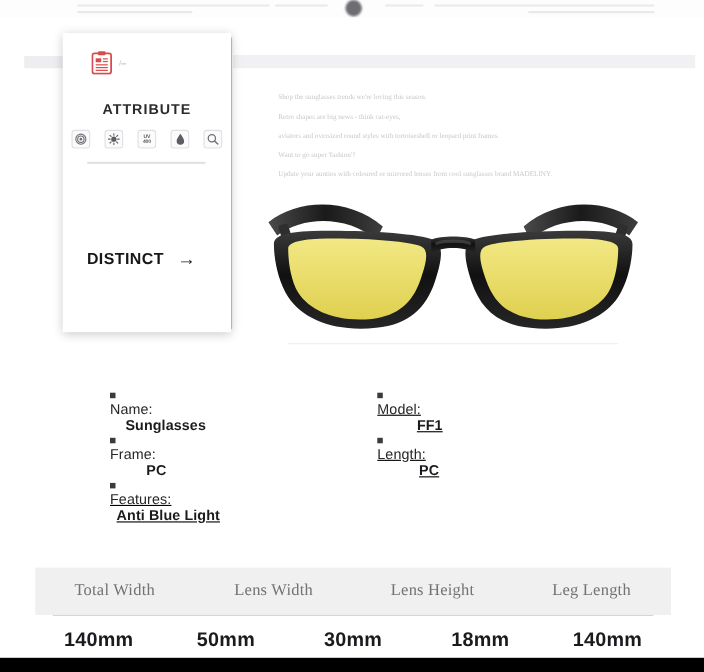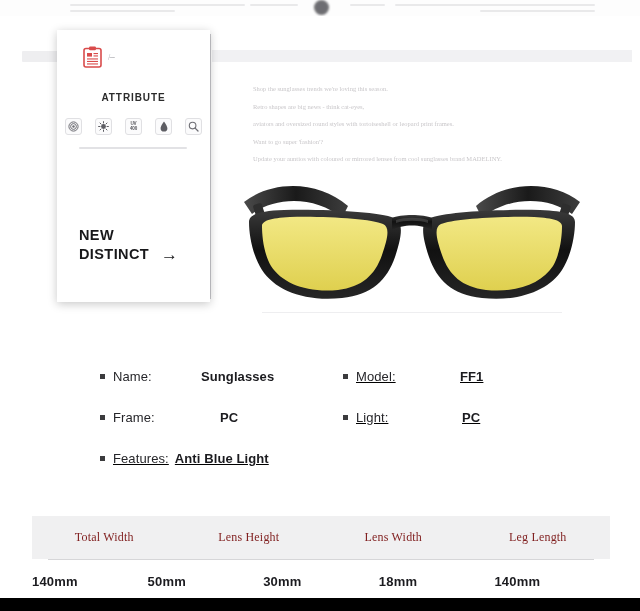--- a/index.html
+++ b/index.html
@@ -96,21 +96,21 @@
     letter-spacing: -1px;
     font-family: "Liberation Serif", serif;
     white-space: nowrap;
     opacity: .8;
   }
   .attr-title {
     position: absolute;
     left: 0; top: 62px;
     width: 153px;
     text-align: center;
-    font-size: 10px;
+    font-size: 13px;
     font-weight: bold;
     letter-spacing: .9px;
     color: #2b2b2b;
   }
   .attr-icons {
     position: absolute;
     left: 8px; top: 88px;
     width: 137px;
     display: flex;
     justify-content: space-between;
@@ -194,20 +194,21 @@
     width: 460px;
   }
   .spec-row {
     display: flex;
     height: 41px;
     align-items: center;
   }
   .spec-col {
     display: flex;
     align-items: baseline;
+    flex-direction: column;
   }
   .spec-col.left  { width: 243px; }
   .spec-col.right { width: 217px; text-decoration: underline; }
   .bullet {
     width: 5px; height: 5px;
     background: #3b3b3d;
     margin-right: 8px;
     flex: 0 0 auto;
     position: relative;
     top: -2px;
@@ -242,39 +243,39 @@
   .mt-head {
     display: flex;
     background: #f0f0f1;
     height: 43px;
     align-items: center;
   }
   .mt-head div {
     flex: 1;
     text-align: center;
     font-family: "Liberation Serif", serif;
-    font-size: 12px;
-    color: #7f1d1d;
+    font-size: 15px;
+    color: #737373;
     letter-spacing: .2px;
   }
   .mt-sep {
     height: 1px;
     background: #d6d6d8;
     margin: 0 16px;
   }
   .mt-body {
     display: flex;
     height: 42px;
     align-items: center;
     background: #ffffff;
   }
   .mt-body div {
     flex: 1;
-    text-align: left;
-    font-size: 13px;
+    text-align: center;
+    font-size: 18px;
     font-weight: bold;
     color: #1b1b1f;
     letter-spacing: .2px;
   }
   .mt-bottom {
     height: 1px;
     background: #e6e6e8;
     margin: 0 16px;
   }
   .grey-footer {
@@ -375,21 +376,20 @@
             <circle cx="4.6" cy="4.6" r="3.3" fill="none" stroke="#6e6e74" stroke-width="1.1"></circle>
             <line x1="7.1" y1="7.1" x2="10" y2="10" stroke="#6e6e74" stroke-width="1.3" stroke-linecap="round"></line>
           </svg>
         </div>
 
       </div>
 
       <div class="attr-underline"></div>
 
       <div class="attr-headline">
-        <div>NEW</div>
         <div>
           <span>DISTINCT</span><span class="arrow">→</span>
         </div>
       </div>
 
     </div>
 
     <div class="desc">
       <div class="desc-line">Shop the sunglasses trends we're loving this season.</div>
       <div class="desc-line">Retro shapes are big news - think cat-eyes,</div>
@@ -459,40 +459,40 @@
       </div>
 
       <div class="spec-row">
         <div class="spec-col left">
           <span class="bullet"></span>
           <span class="spec-label lab-w">Frame:</span>
           <span class="spec-value val-pad2">PC</span>
         </div>
         <div class="spec-col right">
           <span class="bullet"></span>
-          <span class="spec-label lab-w2">Light:</span>
+          <span class="spec-label lab-w2">Length:</span>
           <span class="spec-value val-pad5">PC</span>
         </div>
       </div>
 
       <div class="spec-row">
         <div class="spec-col right">
           <span class="bullet"></span>
           <span class="spec-label">Features:</span>
           <span class="spec-value inline-feat" style="padding-left:6px;">Anti Blue Light</span>
         </div>
       </div>
 
     </div>
 
     <div class="mtable">
       <div class="mt-head">
         <div>Total Width</div>
+        <div>Lens Width</div>
         <div>Lens Height</div>
-        <div>Lens Width</div>
         <div>Leg Length</div>
       </div>
       <div class="mt-sep"></div>
       <div class="mt-body">
         <div>140mm</div>
         <div>50mm</div>
         <div>30mm</div>
         <div>18mm</div>
         <div>140mm</div>
       </div>

